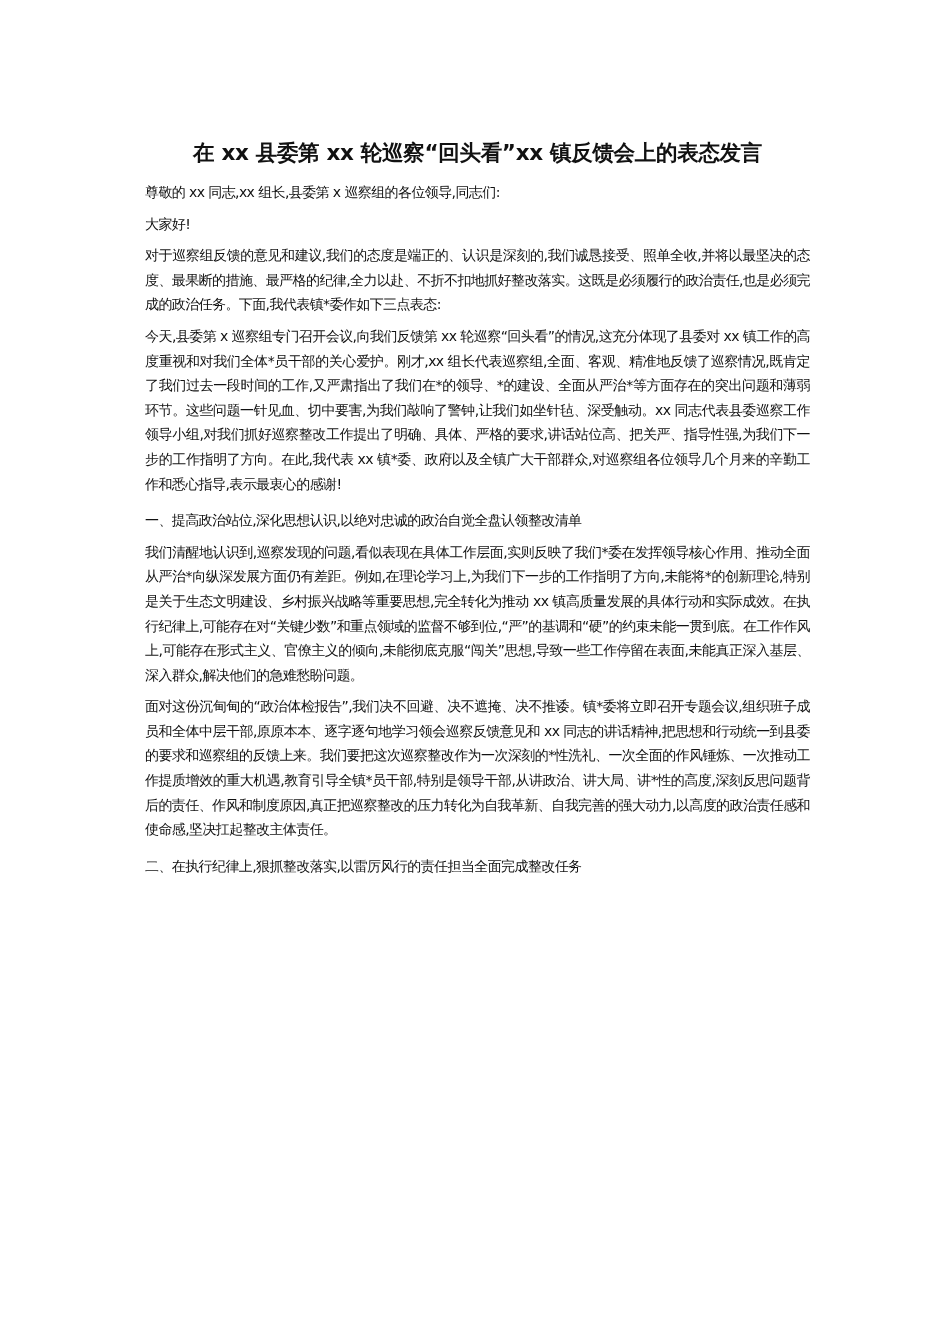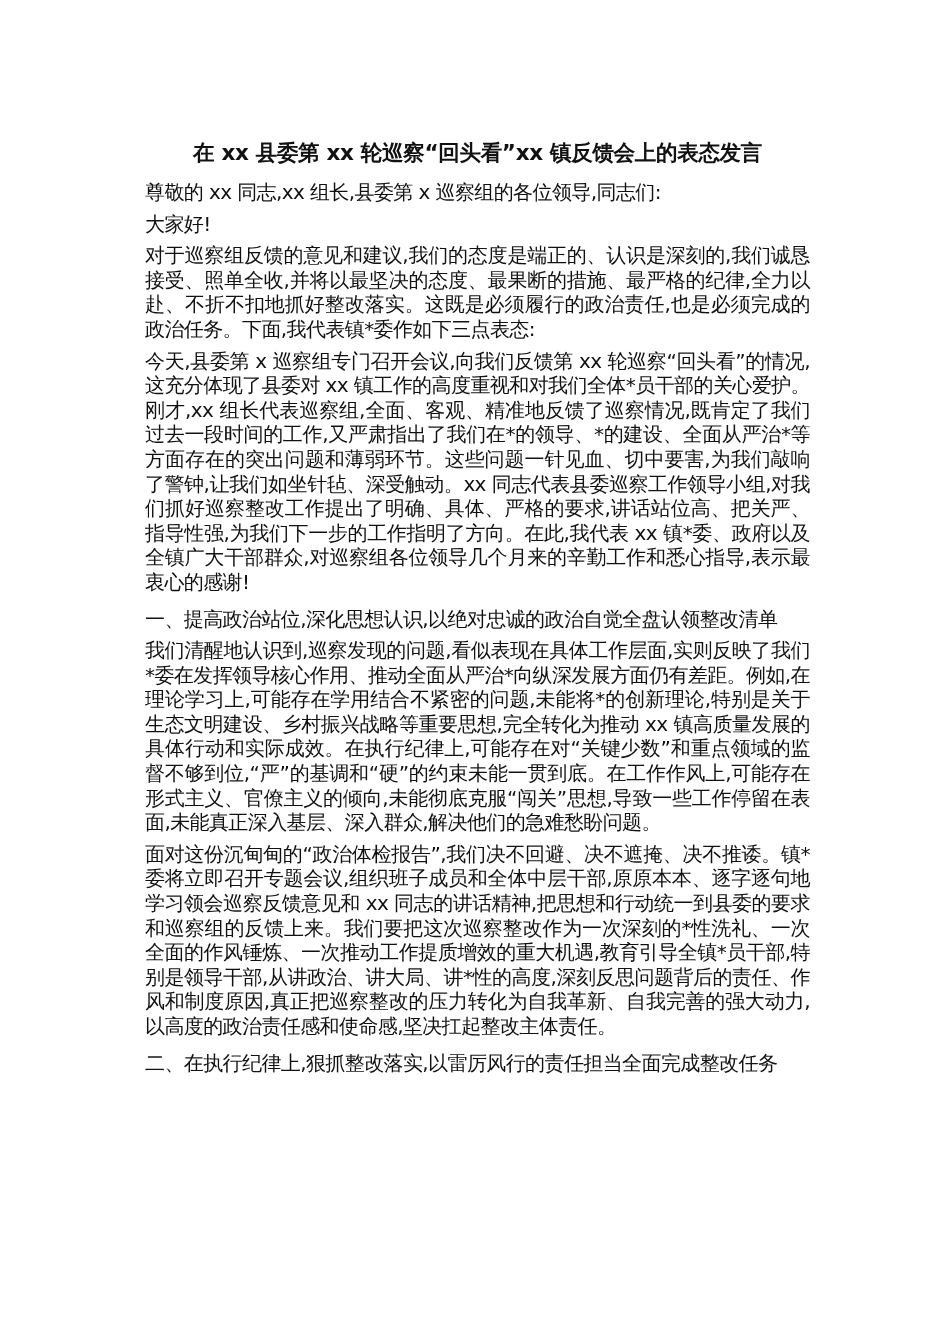--- a/index.html
+++ b/index.html
@@ -1,30 +1,30 @@
 <!DOCTYPE html>
 <html><head>
 <meta charset="utf-8">
 <style>
   html, body { margin: 0; padding: 0; background: #ffffff; }
   body { width: 950px; height: 1344px; position: relative; overflow: hidden;
          font-family: "DejaVu Sans", "Liberation Sans", sans-serif; color: #111; }
   .page { position: absolute; left: 145px; top: 126px; width: 665px; }
   .title { font-size: 21.5px; font-weight: bold; text-align: center; margin: 12px 0 12px -10px;
            width: 685px; letter-spacing: -0.3px; line-height: 30px; white-space: nowrap; }
-  .para { font-size: 20px; line-height: 24.6px; margin: 0 0 7px 0; text-align: justify;
+  .para { font-size: 14px; line-height: 24.6px; margin: 0 0 7px 0; text-align: justify;
           letter-spacing: -0.6px; }
   .para.heading { margin-top: 12px; }
 </style>
 </head>
 <body>
 
 <div class="page">
   <h1 class="title">在 xx 县委第 xx 轮巡察“回头看”xx 镇反馈会上的表态发言</h1>
   <p class="para">尊敬的 xx 同志,xx 组长,县委第 x 巡察组的各位领导,同志们:</p>
   <p class="para">大家好!</p>
   <p class="para">对于巡察组反馈的意见和建议,我们的态度是端正的、认识是深刻的,我们诚恳接受、照单全收,并将以最坚决的态度、最果断的措施、最严格的纪律,全力以赴、不折不扣地抓好整改落实。这既是必须履行的政治责任,也是必须完成的政治任务。下面,我代表镇*委作如下三点表态:</p>
   <p class="para">今天,县委第 x 巡察组专门召开会议,向我们反馈第 xx 轮巡察“回头看”的情况,这充分体现了县委对 xx 镇工作的高度重视和对我们全体*员干部的关心爱护。刚才,xx 组长代表巡察组,全面、客观、精准地反馈了巡察情况,既肯定了我们过去一段时间的工作,又严肃指出了我们在*的领导、*的建设、全面从严治*等方面存在的突出问题和薄弱环节。这些问题一针见血、切中要害,为我们敲响了警钟,让我们如坐针毡、深受触动。xx 同志代表县委巡察工作领导小组,对我们抓好巡察整改工作提出了明确、具体、严格的要求,讲话站位高、把关严、指导性强,为我们下一步的工作指明了方向。在此,我代表 xx 镇*委、政府以及全镇广大干部群众,对巡察组各位领导几个月来的辛勤工作和悉心指导,表示最衷心的感谢!</p>
   <p class="para heading">一、提高政治站位,深化思想认识,以绝对忠诚的政治自觉全盘认领整改清单</p>
-  <p class="para">我们清醒地认识到,巡察发现的问题,看似表现在具体工作层面,实则反映了我们*委在发挥领导核心作用、推动全面从严治*向纵深发展方面仍有差距。例如,在理论学习上,可能存在学用结合不紧密的问题,未能将*的创新理论,特别是关于生态文明建设、乡村振兴战略等重要思想,完全转化为推动 xx 镇高质量发展的具体行动和实际成效。在执行纪律上,可能存在对“关键少数”和重点领域的监督不够到位,“严”的基调和“硬”的约束未能一贯到底。在工作作风上,可能存在形式主义、官僚主义的倾向,未能彻底克服“闯关”思想,导致一些工作停留在表面,未能真正深入基层、深入群众,解决他们的急难愁盼问题。</p>
+  <p class="para">我们清醒地认识到,巡察发现的问题,看似表现在具体工作层面,实则反映了我们*委在发挥领导核心作用、推动全面从严治*向纵深发展方面仍有差距。例如,在理论学习上,为我们下一步的工作指明了方向,未能将*的创新理论,特别是关于生态文明建设、乡村振兴战略等重要思想,完全转化为推动 xx 镇高质量发展的具体行动和实际成效。在执行纪律上,可能存在对“关键少数”和重点领域的监督不够到位,“严”的基调和“硬”的约束未能一贯到底。在工作作风上,可能存在形式主义、官僚主义的倾向,未能彻底克服“闯关”思想,导致一些工作停留在表面,未能真正深入基层、深入群众,解决他们的急难愁盼问题。</p>
   <p class="para">面对这份沉甸甸的“政治体检报告”,我们决不回避、决不遮掩、决不推诿。镇*委将立即召开专题会议,组织班子成员和全体中层干部,原原本本、逐字逐句地学习领会巡察反馈意见和 xx 同志的讲话精神,把思想和行动统一到县委的要求和巡察组的反馈上来。我们要把这次巡察整改作为一次深刻的*性洗礼、一次全面的作风锤炼、一次推动工作提质增效的重大机遇,教育引导全镇*员干部,特别是领导干部,从讲政治、讲大局、讲*性的高度,深刻反思问题背后的责任、作风和制度原因,真正把巡察整改的压力转化为自我革新、自我完善的强大动力,以高度的政治责任感和使命感,坚决扛起整改主体责任。</p>
   <p class="para heading">二、在执行纪律上,狠抓整改落实,以雷厉风行的责任担当全面完成整改任务</p>
 </div>
 
 </body></html>

